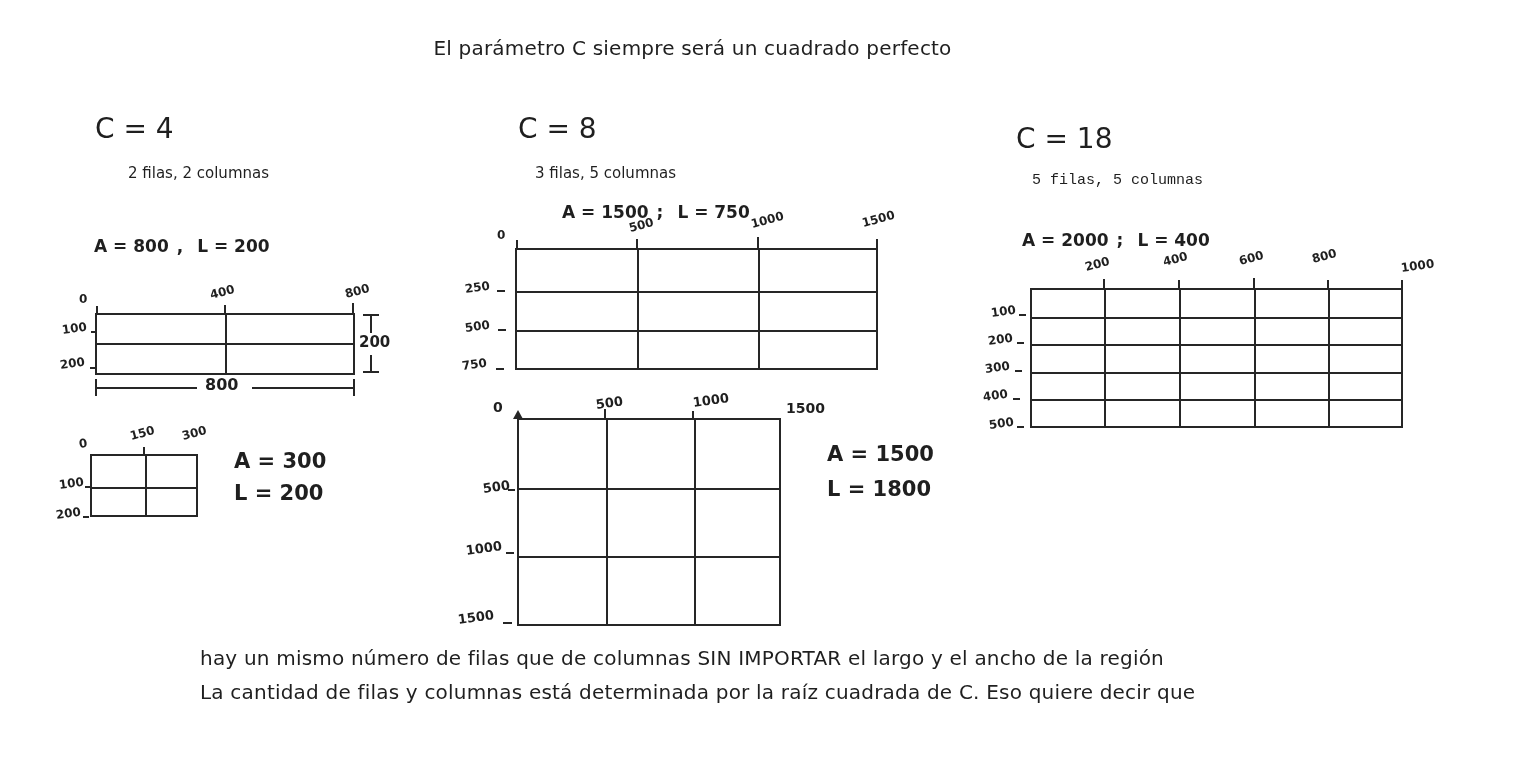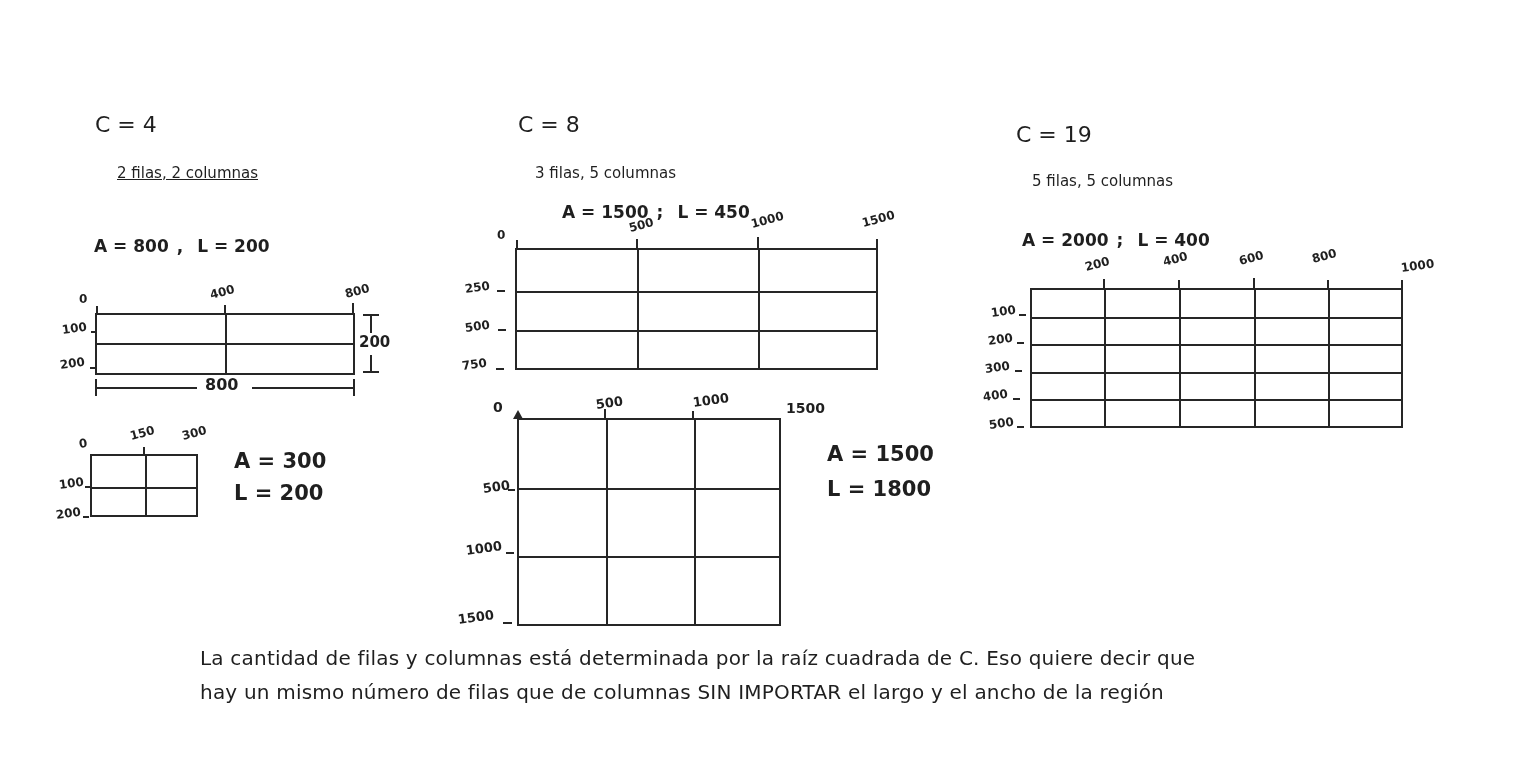--- a/index.html
+++ b/index.html
@@ -3,21 +3,21 @@
 <meta charset="utf-8">
 <style>
   * { margin:0; padding:0; box-sizing:border-box; }
   html,body { background:#ffffff; }
   #canvas {
     position:relative; width:1532px; height:757px; background:#ffffff;
     font-family:"DejaVu Sans", sans-serif; color:#1f1f1f; overflow:hidden;
   }
   .abs { position:absolute; }
   .title { width:1385px; left:0; top:36px; text-align:center; font-size:20px; letter-spacing:0.2px; }
-  .heading { font-size:22px; }
+  .heading { font-size:28px; }
   .sub { font-size:15px; }
   .params { font-size:17px; font-weight:bold; white-space:nowrap; }
   .params .sep { display:inline-block; margin:0 14px 0 8px; }
   .sidelabel { font-size:21px; font-weight:bold; white-space:nowrap; }
   .grid { position:absolute; border:2px solid #262626; }
   .vline { position:absolute; top:0; bottom:0; width:2px; background:#262626; }
   .hline { position:absolute; left:0; right:0; height:2px; background:#262626; }
   .tick { font-size:12px; font-weight:bold; white-space:nowrap; }
   .rot { transform:rotate(-15deg); transform-origin:left bottom; display:inline-block; }
   .rot8 { transform:rotate(-8deg); transform-origin:left bottom; display:inline-block; }
@@ -25,23 +25,24 @@
   .stub-v { position:absolute; width:2px; background:#262626; }
   .stub-h { position:absolute; height:2px; background:#262626; }
   .mlabel { font-size:16px; font-weight:bold; }
   .footer { left:200px; top:641px; font-size:20px; line-height:34px; letter-spacing:0.2px; }
 </style>
 </head>
 <body>
 
 <div id="canvas">
 
+  <div class="abs title">El parámetro C siempre será un cuadrado perfecto</div>
 
   <div class="abs heading" style="left:95px; top:112px;">C = 4</div>
-  <div class="abs sub" style="left:117px; top:164px;text-decoration:underline;">2 filas, 2 columnas</div>
+  <div class="abs sub" style="left:128px; top:164px;">2 filas, 2 columnas</div>
   <div class="abs params" style="left:94px; top:236px;">
     <span>A = 800</span><span class="sep">,</span><span>L = 200</span>
   </div>
 
   <div class="grid" style="left:95px; top:313px; width:260px; height:62px;">
     <div class="vline" style="left:128px;"></div>
     <div class="hline" style="top:28px;"></div>
   </div>
 
   <div class="stub-v" style="left:96px; top:306px; height:8px;"></div>
@@ -80,21 +81,21 @@
   <div class="abs tick ytick" style="left:55px; top:478px; width:30px;"><span class="rot8">100</span></div>
   <div class="stub-h" style="left:85px; top:486px; width:6px;"></div>
   <div class="abs tick ytick" style="left:52px; top:508px; width:30px;"><span class="rot8">200</span></div>
   <div class="stub-h" style="left:83px; top:516px; width:6px;"></div>
   <div class="abs sidelabel" style="left:234px; top:449px;">A = 300</div>
   <div class="abs sidelabel" style="left:234px; top:481px;">L = 200</div>
 
   <div class="abs heading" style="left:518px; top:112px;">C = 8</div>
   <div class="abs sub" style="left:535px; top:164px;">3 filas, 5 columnas</div>
   <div class="abs params" style="left:562px; top:202px;">
-    <span>A = 1500</span><span class="sep">;</span><span>L = 450</span>
+    <span>A = 1500</span><span class="sep">;</span><span>L = 750</span>
   </div>
 
   <div class="grid" style="left:515px; top:248px; width:363px; height:122px;">
     <div class="vline" style="left:120px;"></div>
     <div class="vline" style="left:241px;"></div>
     <div class="hline" style="top:41px;"></div>
     <div class="hline" style="top:80px;"></div>
   </div>
   <div class="stub-v" style="left:516px; top:240px; height:9px;"></div>
   <div class="stub-v" style="left:636px; top:239px; height:10px;"></div>
@@ -127,22 +128,22 @@
   <div class="abs tick" style="left:786px; top:400px; font-size:14px;"><span>1500</span></div>
   <div class="abs tick ytick" style="left:478px; top:481px; width:33px; font-size:13px;"><span class="rot8">500</span></div>
   <div class="stub-h" style="left:508px; top:489px; width:7px;"></div>
   <div class="abs tick ytick" style="left:463px; top:543px; width:40px; font-size:13px;"><span class="rot8">1000</span></div>
   <div class="stub-h" style="left:506px; top:552px; width:8px;"></div>
   <div class="abs tick ytick" style="left:455px; top:612px; width:40px; font-size:13px;"><span class="rot8">1500</span></div>
   <div class="stub-h" style="left:503px; top:622px; width:9px;"></div>
   <div class="abs sidelabel" style="left:827px; top:442px;">A = 1500</div>
   <div class="abs sidelabel" style="left:827px; top:477px;">L = 1800</div>
 
-  <div class="abs heading" style="left:1016px; top:122px;">C = 19</div>
-  <div class="abs sub" style="left:1032px; top:172px;">5 filas, 5 columnas</div>
+  <div class="abs heading" style="left:1016px; top:122px;">C = 18</div>
+  <div class="abs sub" style="left:1032px; top:172px;font-family:Liberation Mono, monospace;">5 filas, 5 columnas</div>
   <div class="abs params" style="left:1022px; top:230px;">
     <span>A = 2000</span><span class="sep">;</span><span>L = 400</span>
   </div>
 
   <div class="grid" style="left:1030px; top:288px; width:373px; height:140px;">
     <div class="vline" style="left:72px;"></div>
     <div class="vline" style="left:147px;"></div>
     <div class="vline" style="left:222px;"></div>
     <div class="vline" style="left:296px;"></div>
     <div class="hline" style="top:27px;"></div>
@@ -165,17 +166,17 @@
   <div class="abs tick ytick" style="left:982px; top:334px; width:32px;"><span class="rot8">200</span></div>
   <div class="stub-h" style="left:1017px; top:342px; width:7px;"></div>
   <div class="abs tick ytick" style="left:979px; top:362px; width:32px;"><span class="rot8">300</span></div>
   <div class="stub-h" style="left:1015px; top:370px; width:7px;"></div>
   <div class="abs tick ytick" style="left:977px; top:390px; width:32px;"><span class="rot8">400</span></div>
   <div class="stub-h" style="left:1013px; top:398px; width:7px;"></div>
   <div class="abs tick ytick" style="left:983px; top:418px; width:32px;"><span class="rot8">500</span></div>
   <div class="stub-h" style="left:1017px; top:426px; width:7px;"></div>
 
   <div class="abs footer">
+    <div>hay un mismo número de filas que de columnas SIN IMPORTAR el largo y el ancho de la región</div>
     <div>La cantidad de filas y columnas está determinada por la raíz cuadrada de C. Eso quiere decir que</div>
-    <div>hay un mismo número de filas que de columnas SIN IMPORTAR el largo y el ancho de la región</div>
   </div>
 
 </div>
 
 </body></html>

